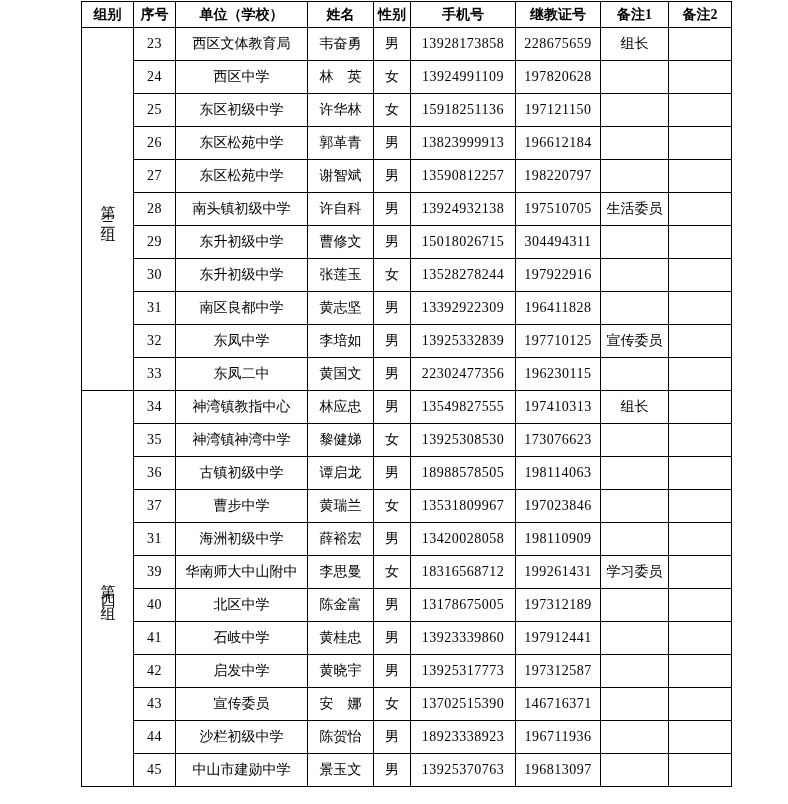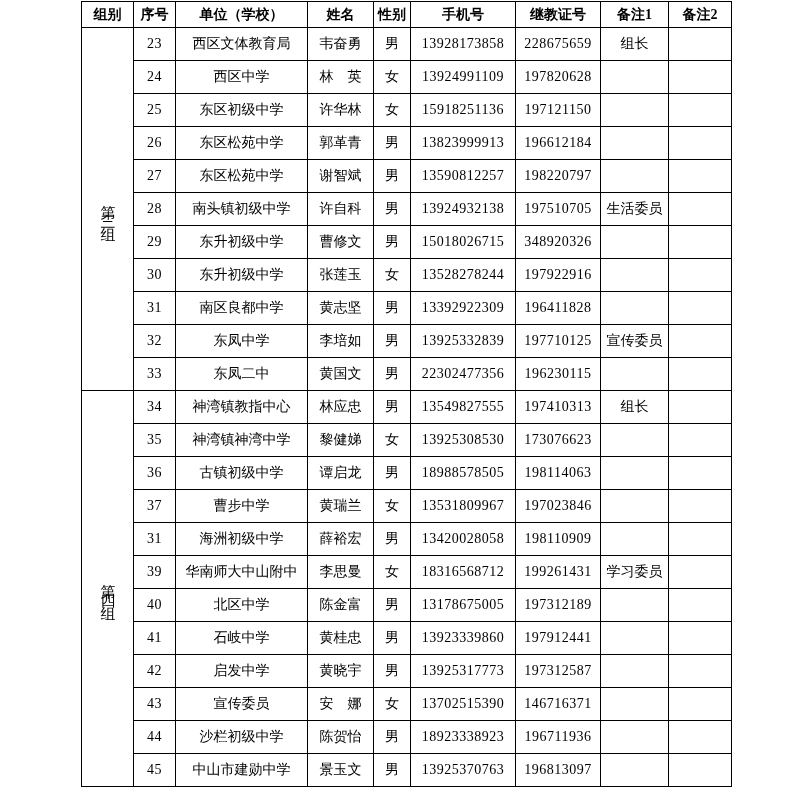--- a/index.html
+++ b/index.html
@@ -155,21 +155,21 @@
           <td class="col-cert">197510705</td>
           <td class="col-note1">生活委员</td>
           <td class="col-note2"></td>
         </tr>
         <tr>
           <td class="col-no">29</td>
           <td class="col-unit">东升初级中学</td>
           <td class="col-name">曹修文</td>
           <td class="col-gender">男</td>
           <td class="col-phone">15018026715</td>
-          <td class="col-cert">348920326</td>
+          <td class="col-cert">304494311</td>
           <td class="col-note1"></td>
           <td class="col-note2"></td>
         </tr>
         <tr>
           <td class="col-no">30</td>
           <td class="col-unit">东升初级中学</td>
           <td class="col-name">张莲玉</td>
           <td class="col-gender">女</td>
           <td class="col-phone">13528278244</td>
           <td class="col-cert">197922916</td>

